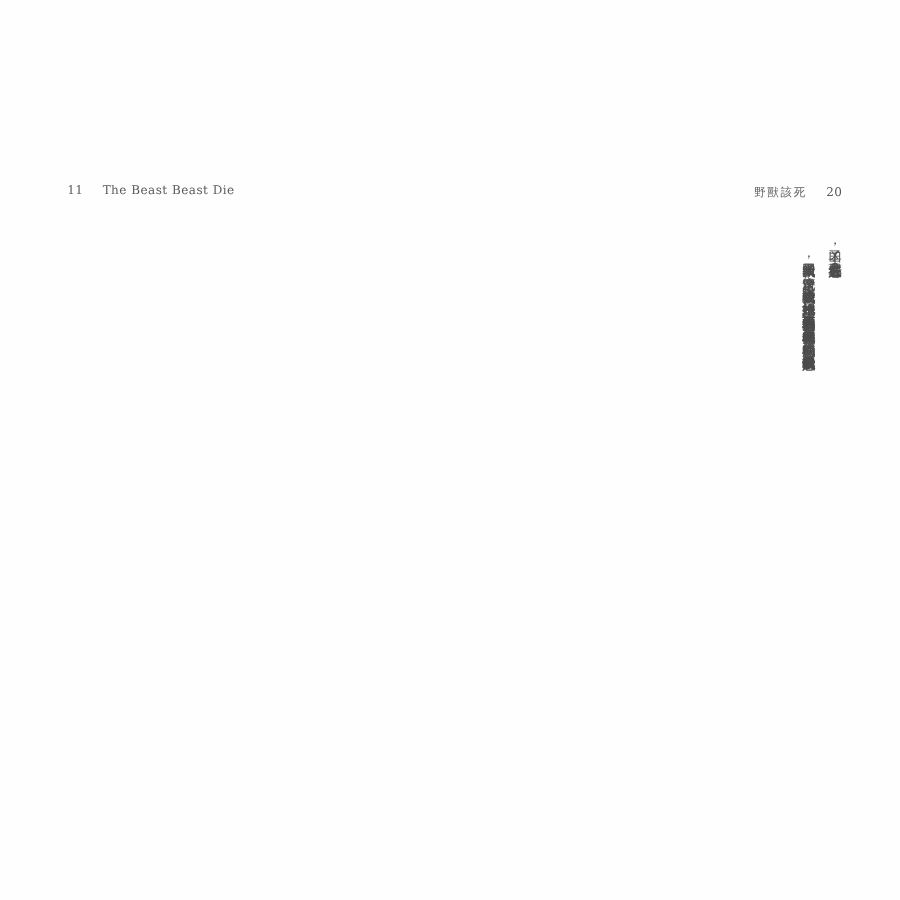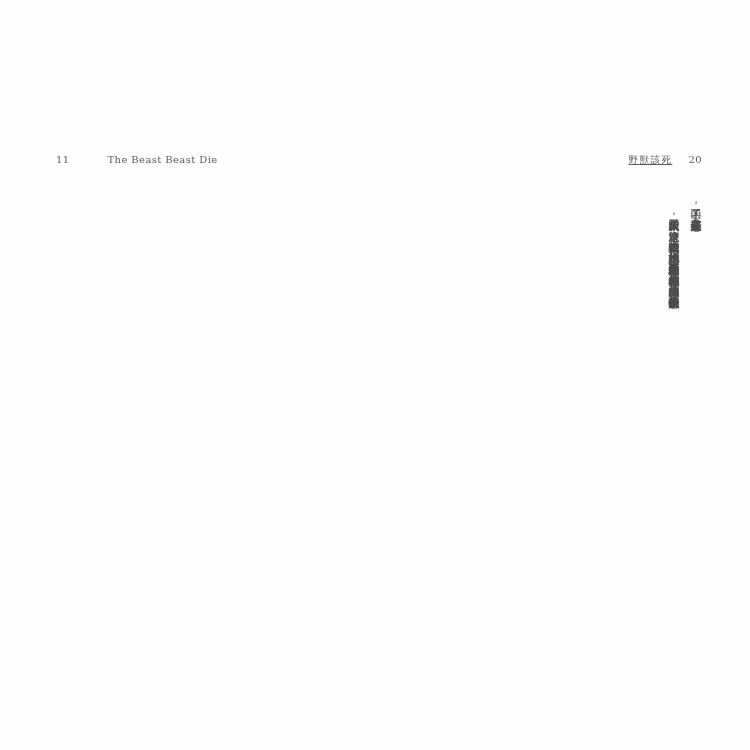--- a/index.html
+++ b/index.html
@@ -30,23 +30,23 @@
   .running-header {
     position: absolute;
     top: 154px;
     font-size: 10px;
     color: #5b5b5b;
     letter-spacing: 0.4px;
     white-space: nowrap;
     display: flex;
     align-items: baseline;
   }
-  .running-header.left-h  { left: 56px;  gap: 38px; }
+  .running-header.left-h  { left: 56px;  gap: 16px; }
   .running-header.right-h { right: 48px; gap: 16px; }
-  .running-header .cjk-title { font-size: 9.5px; letter-spacing: 1.5px; color: #5e5e5e; text-decoration: underline; }
+  .running-header .cjk-title { font-size: 9.5px; letter-spacing: 1.5px; color: #5e5e5e; }
   .running-header .pagenum   { font-size: 10px; color: #5b5b5b; }
 
   
   .vtext {
     position: absolute;
     top: 200px;
     writing-mode: vertical-rl;
     text-orientation: mixed;
     color: #4c4c4c;
     font-size: 11px;

